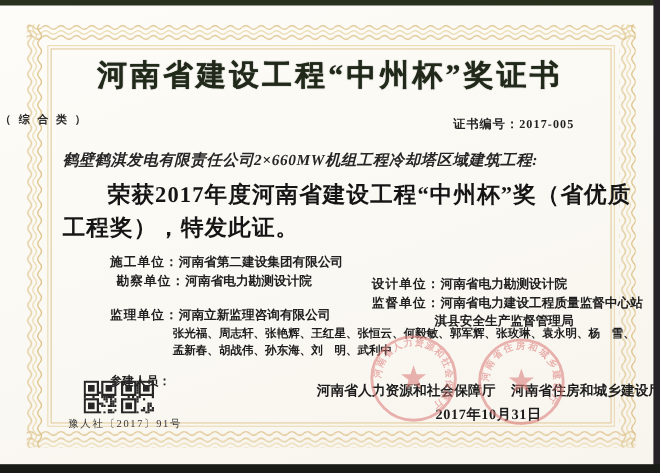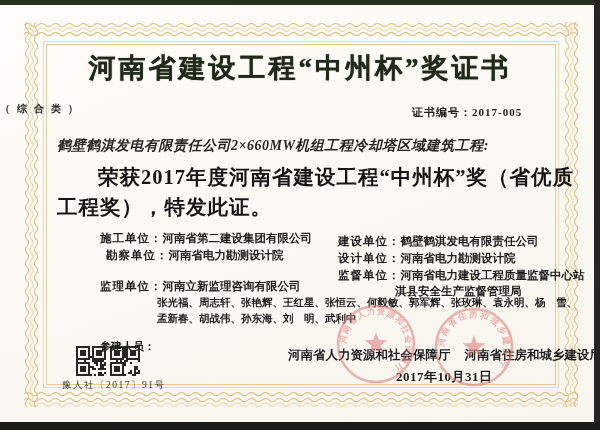--- a/index.html
+++ b/index.html
@@ -85,21 +85,20 @@
     <div class="abs certno">证书编号：2017-005</div>
 
     <div class="abs project">鹤壁鹤淇发电有限责任公司2×660MW机组工程冷却塔区域建筑工程:</div>
     <div class="abs award1">荣获2017年度河南省建设工程“中州杯”奖（省优质</div>
     <div class="abs award2">工程奖），特发此证。</div>
 
     <div class="abs unit u-l0"><span class="lbl">施工单位：</span><span>河南省第二建设集团有限公司</span></div>
     <div class="abs unit u-l1"><span class="lbl">勘察单位：</span><span>河南省电力勘测设计院</span></div>
     <div class="abs unit u-l2"><span class="lbl">监理单位：</span><span>河南立新监理咨询有限公司</span></div>
 
-    <div class="abs unit u-r0"><span class="lbl">建设单位：</span><span>鹤壁鹤淇发电有限责任公司</span></div>
     <div class="abs unit u-r1"><span class="lbl">设计单位：</span><span>河南省电力勘测设计院</span></div>
     <div class="abs unit u-r2"><span class="lbl">监督单位：</span><span>河南省电力建设工程质量监督中心站</span></div>
     <div class="abs unit u-r3"><span>淇县安全生产监督管理局</span></div>
 
     <div class="abs plabel">参建人员：</div>
     <div class="abs pline1">张光福、周志轩、张艳辉、王红星、张恒云、何毅敏、郭军辉、张玫琳、袁永明、杨　雪、</div>
     <div class="abs pline2">孟新春、胡战伟、孙东海、刘　明、武利中</div>
 
     <div class="abs issuers">
       <span>河南省人力资源和社会保障厅</span><span class="gap"></span><span>河南省住房和城乡建设厅</span>

